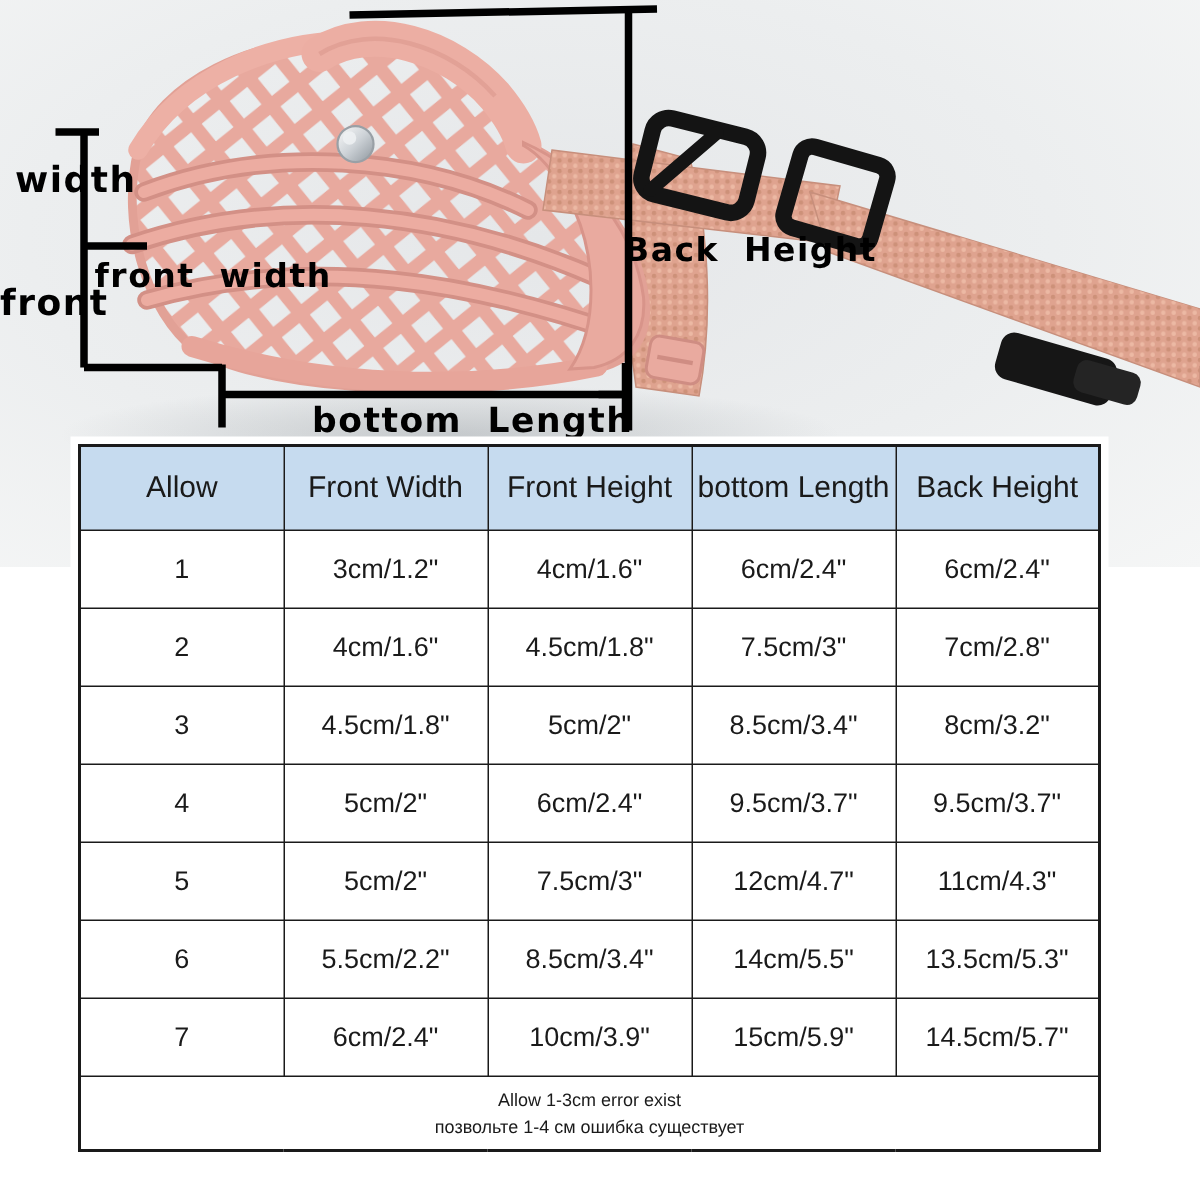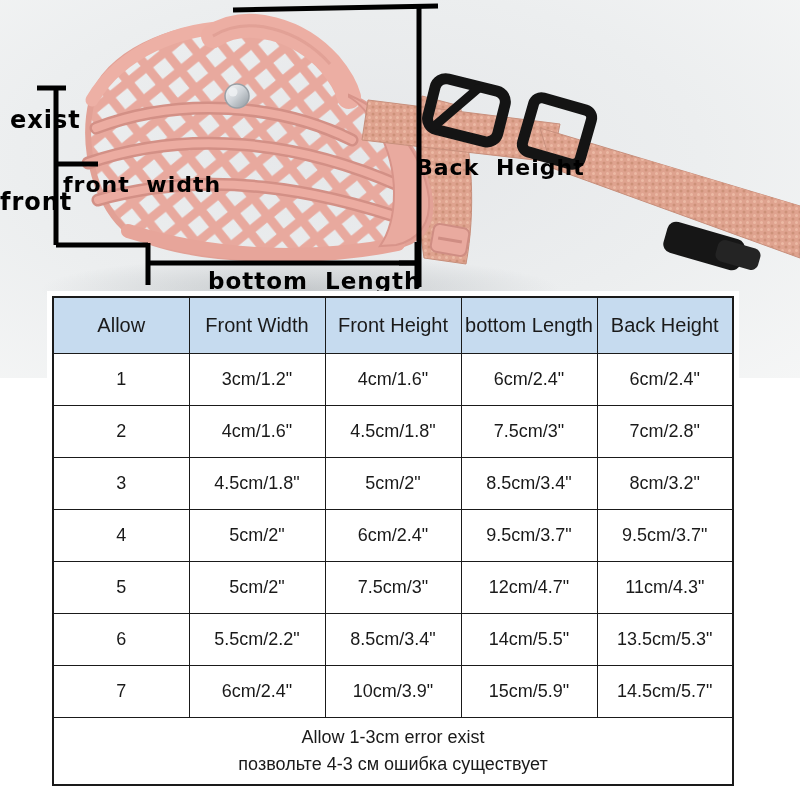--- a/index.html
+++ b/index.html
@@ -30,21 +30,21 @@
   table.size-table{
     width:100%;border-collapse:collapse;table-layout:fixed;
     border:2px solid #1a1a1a;
   }
   .size-table th,.size-table td{
     border:1.5px solid #1a1a1a;text-align:center;vertical-align:middle;
     color:#1a1a1a;font-weight:normal;padding:0;
   }
   .size-table th{height:55px;font-size:20px;background:#c6dbef;}
   .size-table td{height:51px;font-size:18px;background:#ffffff;}
-  .size-table td.note-cell{height:auto;padding:6px 12px;line-height:1.5;font-size:18px;}
+  .size-table td.note-cell{height:auto;padding:6px 12px;line-height:1.5;font-size:12px;}
 </style>
 </head>
 <body>
 
 <div class="photo-area">
   <svg width="800" height="378" viewBox="0 0 800 378">
     <defs>
       <pattern id="lat" width="34" height="34" patternUnits="userSpaceOnUse" patternTransform="rotate(6)">
         <path d="M-8,42 L42,-8 M-8,-8 L42,42" stroke="#e8a99e" stroke-width="9" fill="none"></path>
       </pattern>
@@ -120,21 +120,21 @@
       <path d="M56,245 H148"></path>
       <path d="M148,243 V285"></path>
       <path d="M148,263 H417"></path>
       <path d="M417,242 V288"></path>
       <path d="M233,10 L438,6"></path>
       <path d="M419,6 V287"></path>
       <path d="M399,263 H419"></path>
     </g>
   </svg>
 
-  <div class="ann ann-front">exist</div>
+  <div class="ann ann-front">width</div>
   <div class="ann ann-front-width">front width</div>
   <div class="ann ann-length">front</div>
   <div class="ann ann-bottom-length">bottom Length</div>
   <div class="ann ann-back-height">Back Height</div>
 </div>
 
 <div class="table-panel">
   <table class="size-table">
     <colgroup>
         <col style="width:20%">
@@ -200,18 +200,18 @@
         <td>6cm/2.4"</td>
         <td>10cm/3.9"</td>
         <td>15cm/5.9"</td>
         <td>14.5cm/5.7"</td>
       </tr>
     </tbody>
     <tfoot>
       <tr>
         <td class="note-cell" colspan="5">
           <div>Allow 1-3cm error exist</div>
-          <div>позвольте 4-3 см ошибка существует</div>
+          <div>позвольте 1-4 см ошибка существует</div>
         </td>
       </tr>
     </tfoot>
   </table>
 </div>
 
 </body></html>

